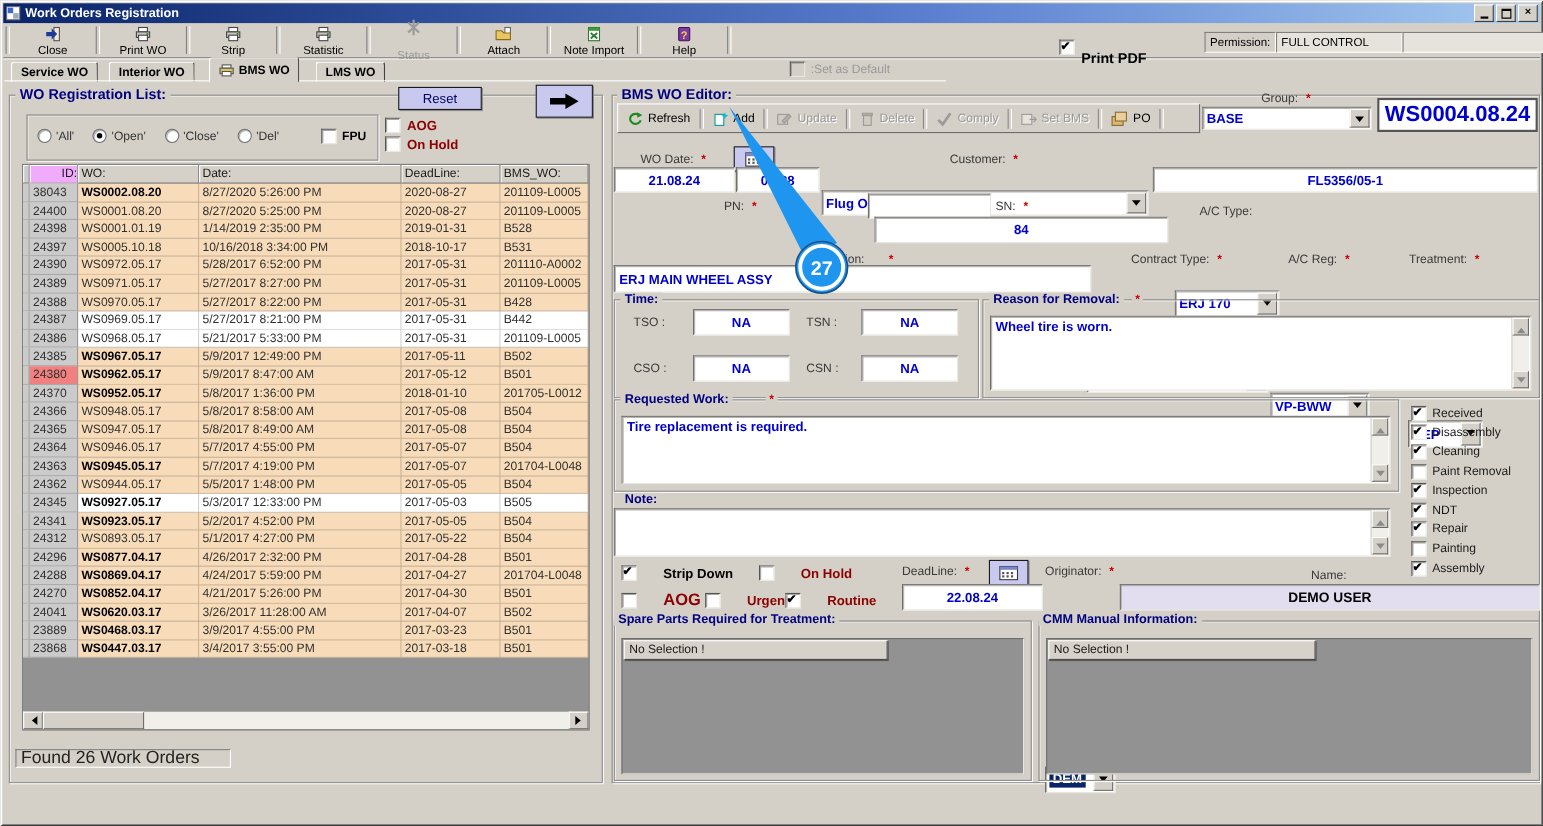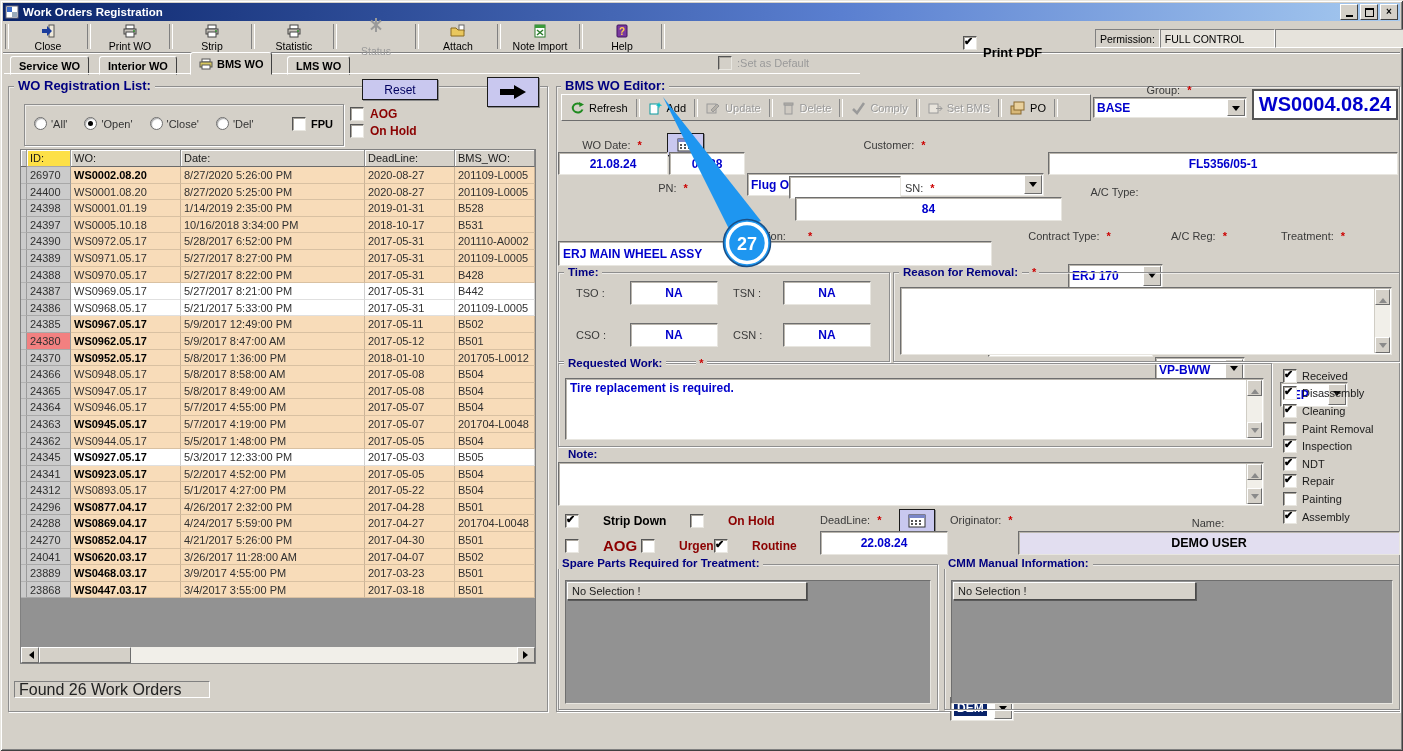--- a/index.html
+++ b/index.html
@@ -286,30 +286,30 @@
     <span class="dkred" style="font-size:12px;font-weight:bold;">AOG</span>
   </div>
   <div class="abs" style="left:350px;top:124px;display:flex;align-items:center;gap:6px;">
     <span class="cb"></span>
     <span class="dkred" style="font-size:12px;font-weight:bold;">On Hold</span>
   </div>
 
   <div class="abs" id="wotable">
     <div class="tbl-head">
       <span class="th c-gut"></span>
-      <span class="th c-id" style="background:#fde047;">ID:</span>
+      <span class="th c-id" style="background:#f0abfc;text-align:right;">ID:</span>
       <span class="th c-wo">WO:</span>
       <span class="th c-date">Date:</span>
       <span class="th c-dl">DeadLine:</span>
       <span class="th c-bms" style="flex:1;">BMS_WO:</span>
     </div>
     <div>
         <div class="tbl-row bg-peach">
           <span class="c-gut"></span>
-          <span class="c-id">26970</span>
+          <span class="c-id">38043</span>
           <span class="c-wo b">WS0002.08.20</span>
           <span class="c-date">8/27/2020 5:26:00 PM</span>
           <span class="c-dl">2020-08-27</span>
           <span class="c-bms">201109-L0005</span>
         </div>
         <div class="tbl-row bg-peach">
           <span class="c-gut"></span>
           <span class="c-id">24400</span>
           <span class="c-wo">WS0001.08.20</span>
           <span class="c-date">8/27/2020 5:25:00 PM</span>
@@ -689,20 +689,21 @@
   <div class="abs sunken" style="left:783px;top:323px;width:86px;height:22px;display:flex;align-items:center;justify-content:center;">
       <span class="bval">NA</span>
     </div>
 
   <div class="abs gbox" style="left:893px;top:272px;width:505px;height:88px;"></div>
   <div class="abs" style="left:899px;top:266px;z-index:3;display:flex;">
       <span class="gtitle small">Reason for Removal:</span>
       <span class="req" style="background:#d4d0c8;padding:0 3px;">*</span>
     </div>
   <div class="abs sunken" style="left:900px;top:287px;width:490px;height:66px;">
+    <div class="ta">Wheel tire is worn.</div>
     <div class="vscroll">
         <span class="sbtn up"></span>
         <span class="sbtn down"></span>
       </div>
   </div>
 
   <div class="abs gbox" style="left:558px;top:363px;width:712px;height:82px;"></div>
   <div class="abs" style="left:564px;top:357px;z-index:3;display:flex;">
       <span class="gtitle small">Requested Work:</span>
       <span class="req" style="background:#d4d0c8;padding:0 3px;margin-left:30px;">*</span>

